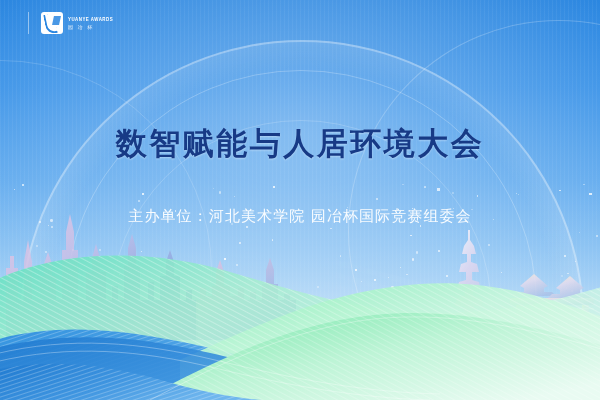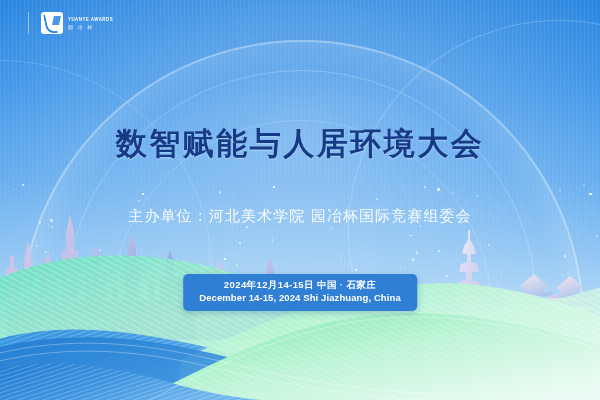--- a/index.html
+++ b/index.html
@@ -552,18 +552,14 @@
         <span class="yy-en">YUANYE AWARDS</span>
         <span class="yy-cn">园 冶 杯</span>
       </span>
     </div>
   </div>
 
 
   <div class="title-cn">数智赋能与人居环境大会</div>
   <div class="organizer">主办单位：河北美术学院  园冶杯国际竞赛组委会</div>
 
-  <div class="date-pill">
-    <div class="date-cn">2024年12月14-15日  中国 · 石家庄</div>
-    <div class="date-en">December 14-15, 2024 Shi Jiazhuang, China</div>
-  </div>
 
 </div>
 
 </body></html>

